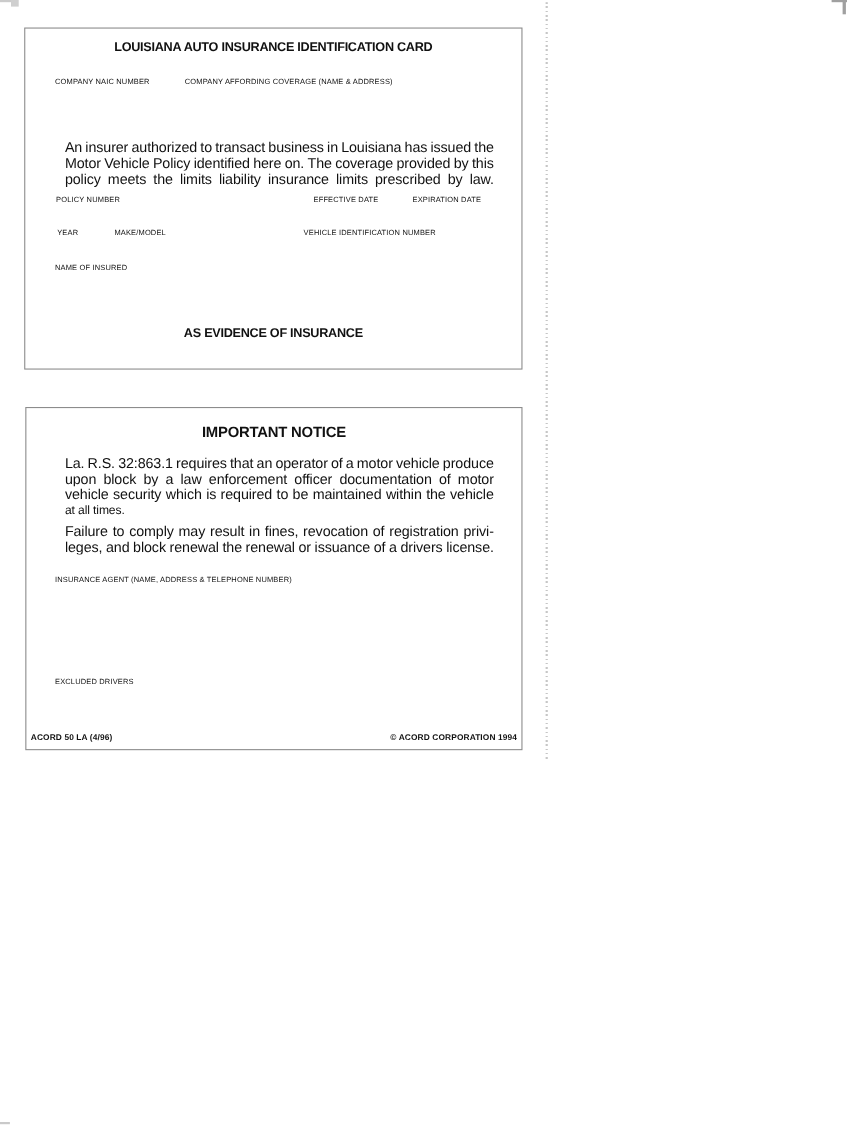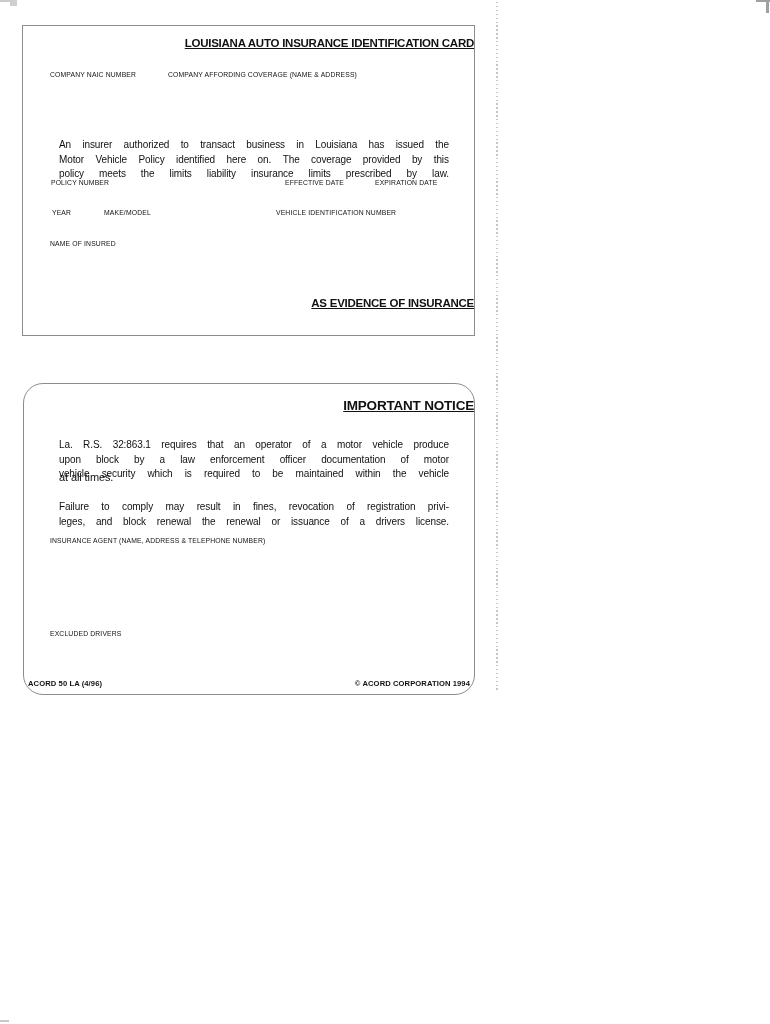--- a/index.html
+++ b/index.html
@@ -2,29 +2,29 @@
 <html><head>
 <meta charset="utf-8">
 <style>
   html,body{margin:0;padding:0;background:#ffffff;}
   .page{
     position:relative;width:770px;height:1024px;background:#ffffff;
     font-family:"Liberation Sans",sans-serif;color:#111;overflow:hidden;
   }
   .box{position:absolute;border:1px solid #8c8c8c;background:#fff;}
   #card-box{left:22px;top:25px;width:451px;height:309px;}
-  #notice-box{left:23px;top:383px;width:450px;height:310px;border-radius:20px;}
+  #notice-box{left:23px;top:370px;width:450px;height:310px;}
   .abs{position:absolute;white-space:nowrap;}
-  .center{left:0;right:0;text-align:right;text-decoration:underline;}
+  .center{left:0;right:0;text-align:center;}
   .lbl{font-size:6.8px;letter-spacing:0.15px;}
   .h1{font-weight:bold;font-size:11.5px;letter-spacing:-0.25px;}
   .h2{font-weight:bold;font-size:13.5px;letter-spacing:-0.2px;}
   .bold-line{font-weight:bold;font-size:11.5px;letter-spacing:-0.25px;}
   .small-note{font-size:7.2px;letter-spacing:0.1px;}
-  .jpar{position:absolute;font-size:10px;letter-spacing:-0.1px;margin-top:13px;}
+  .jpar{position:absolute;font-size:13px;letter-spacing:-0.1px;}
   .jpar .jline{display:flex;justify-content:space-between;height:14.7px;overflow:hidden;}
   .plain-line{position:absolute;font-size:11px;letter-spacing:-0.1px;white-space:nowrap;}
   .footer-txt{font-weight:bold;font-size:7.6px;letter-spacing:0.1px;}
   .field{position:absolute;background:transparent;}
   .artifact{position:absolute;}
   .dotted-line{
     position:absolute;left:496px;top:2px;width:2px;height:690px;
     background:repeating-linear-gradient(to bottom,#c6c6c6 0 1.4px,transparent 1.4px 3.9px);
   }
 </style>

